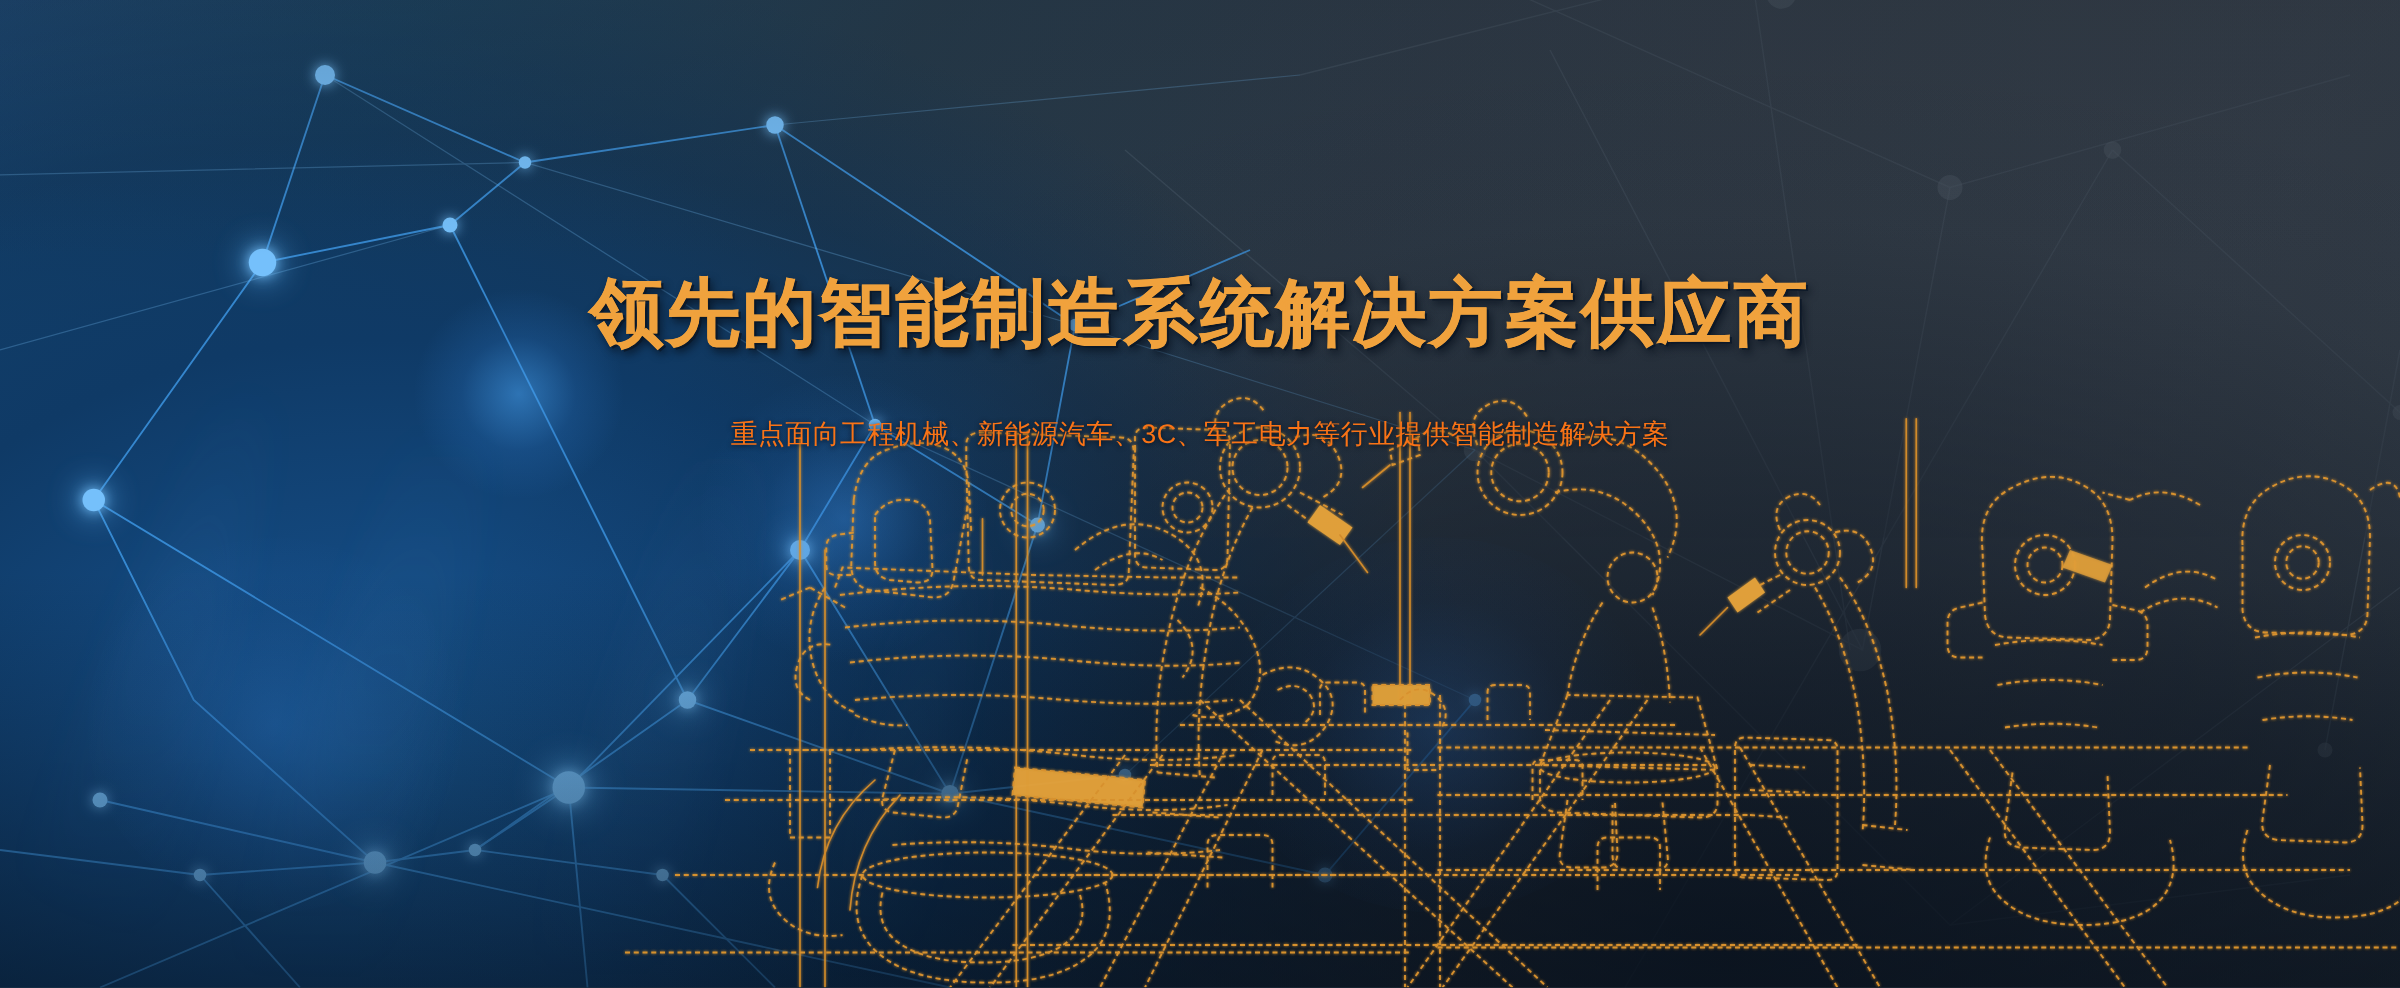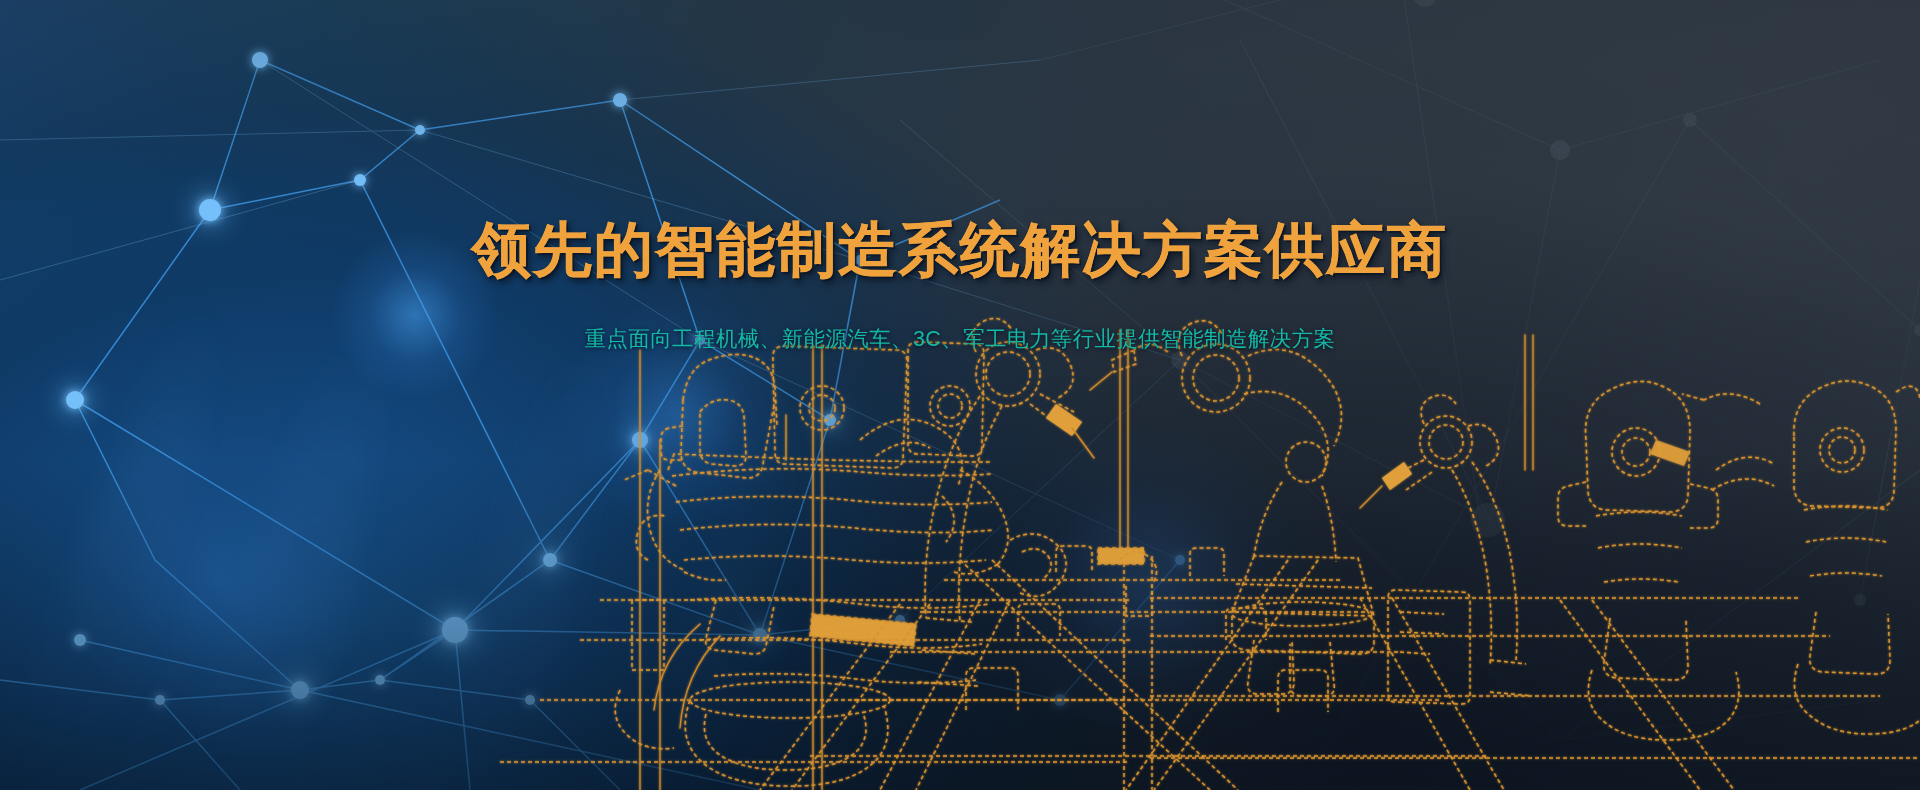--- a/index.html
+++ b/index.html
@@ -55,40 +55,41 @@
   .lineart { position:absolute; left:0; top:0; width:1920px; height:790px; }
   .lineart svg { display:block; }
 
   
   .hero-text {
     position:absolute; left:0; top:0;
     width:1920px; height:790px;
     display:flex; flex-direction:column;
     align-items:center;
     pointer-events:none;
+    gap:24px;
   }
   .headline {
     margin-top:220px;
     font-size:59px;
     font-weight:bold;
     letter-spacing:2px;
     color:#f0a23d;
     text-shadow:
       2px 2px 0 rgba(10,24,40,0.85),
       3px 4px 7px rgba(5,14,26,0.75);
     white-space:nowrap;
     line-height:1.05;
     -webkit-text-stroke:0.5px #f0a23d;
   }
   .subline {
-    margin-top:42px;
+    margin-top:26px;
     font-size:21.5px;
     font-weight:normal;
     letter-spacing:0.4px;
-    color:#14b8a6;
+    color:#f97316;
     text-shadow:0 1px 4px rgba(4,12,24,0.85);
     white-space:nowrap;
   }
 
   
   .bg-desat-right {
     position:absolute; right:0; top:0; width:1000px; height:430px;
     background:linear-gradient(100deg, rgba(46,55,66,0) 0%, rgba(46,55,66,0.35) 45%, rgba(48,57,68,0.55) 100%);
   }
 </style>

